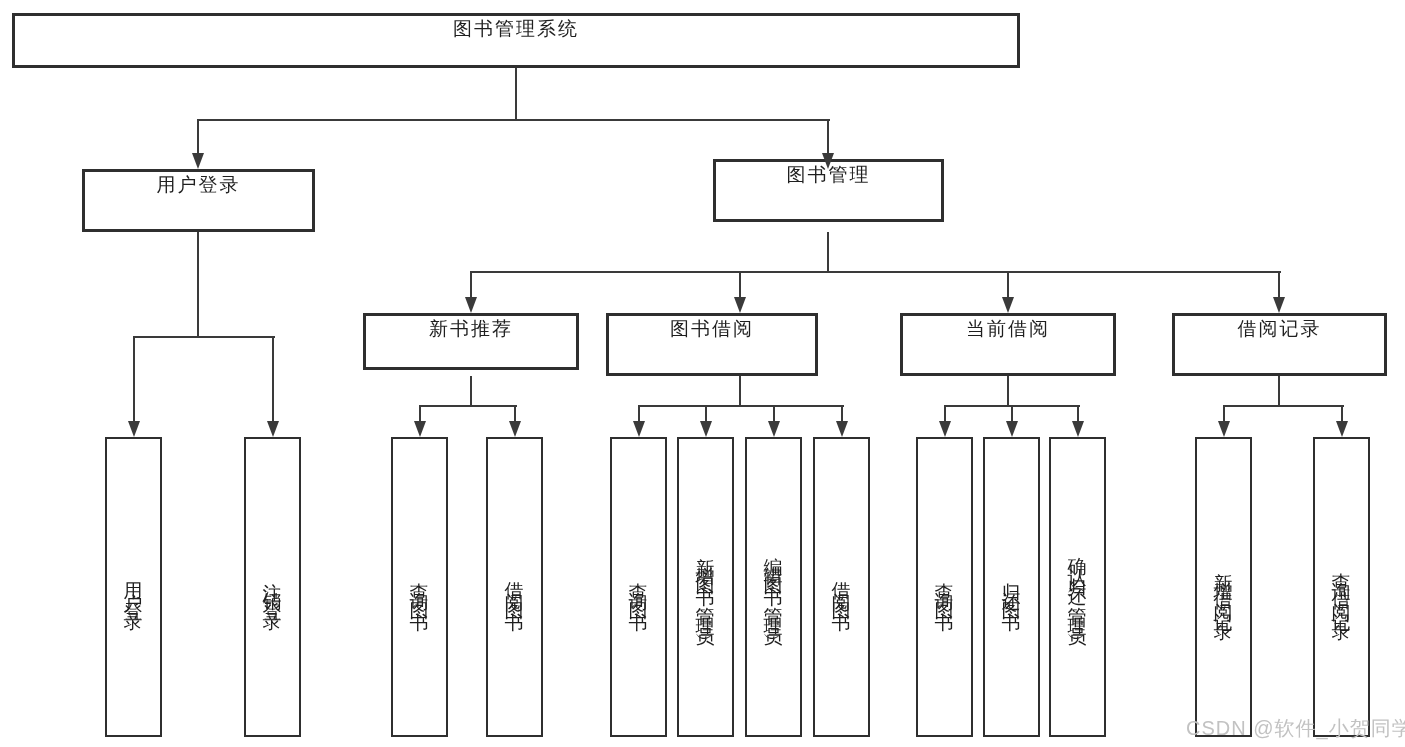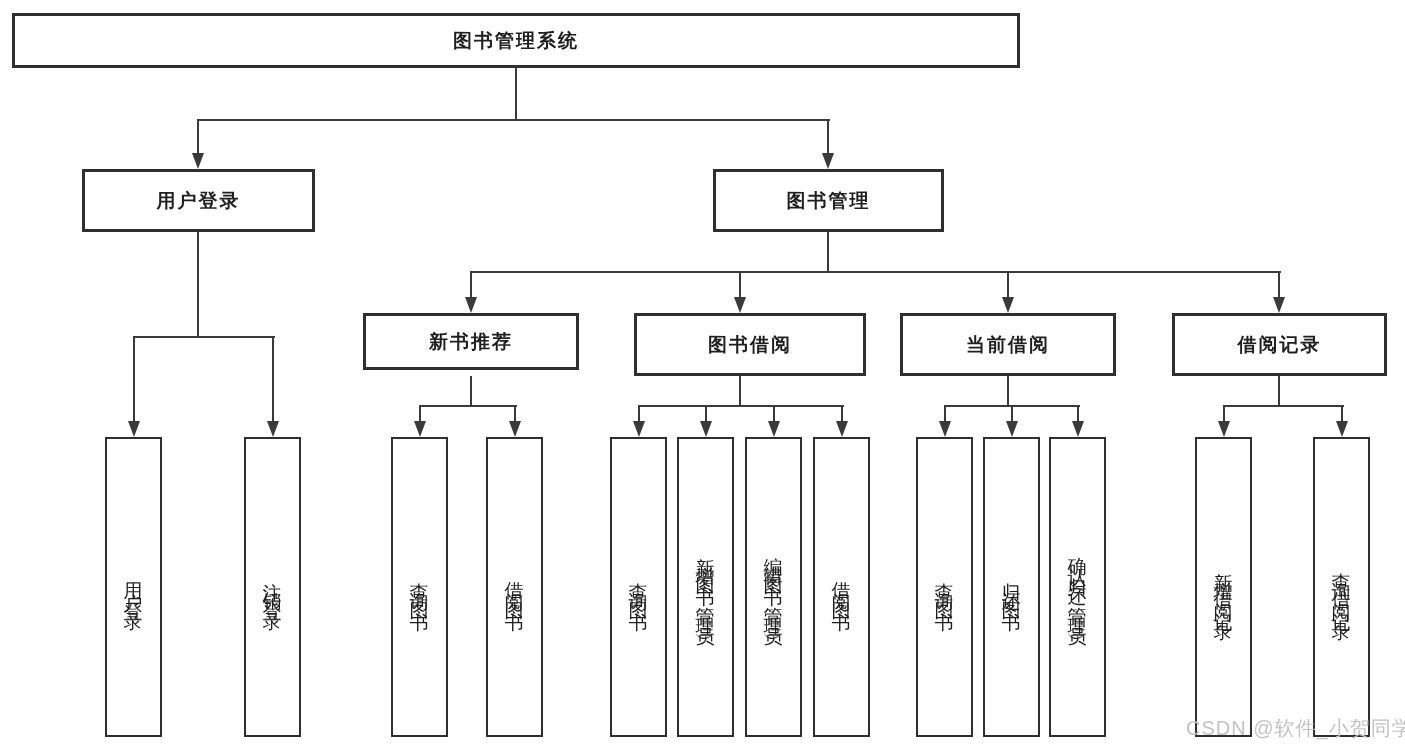--- a/index.html
+++ b/index.html
@@ -14,24 +14,23 @@
     position:relative;
     width:1405px;height:747px;
     background:var(--bg);
     font-family:"Liberation Sans", sans-serif;
     overflow:hidden;
   }
   .box{
     position:absolute;box-sizing:border-box;
     border:3px solid var(--border);
     background:var(--bg);
-    display:flex;align-items:center;justify-content:center;
+    display:flex;align-items:flex-start;justify-content:center;
     font-size:19px;color:var(--text);letter-spacing:2px;
     z-index:2;
-    font-weight:bold;
   }
   .leaf{
     position:absolute;box-sizing:border-box;
     top:437px;width:57px;height:300px;
     border:2px solid var(--border);
     background:var(--bg);
     display:flex;align-items:center;justify-content:center;
     z-index:2;
   }
   .vtext{
@@ -60,28 +59,28 @@
 
 <div class="canvas">
 
   <div class="box" style="left:12px;top:13px;width:1008px;height:55px">
     <span>图书管理系统</span>
   </div>
 
   <div class="box" style="left:82px;top:169px;width:233px;height:63px">
     <span>用户登录</span>
   </div>
-  <div class="box" style="left:713px;top:169px;width:231px;height:63px">
+  <div class="box" style="left:713px;top:159px;width:231px;height:63px">
     <span>图书管理</span>
   </div>
 
   <div class="box" style="left:363px;top:313px;width:216px;height:57px">
     <span>新书推荐</span>
   </div>
-  <div class="box" style="left:634px;top:313px;width:232px;height:63px">
+  <div class="box" style="left:606px;top:313px;width:212px;height:63px">
     <span>图书借阅</span>
   </div>
   <div class="box" style="left:900px;top:313px;width:216px;height:63px">
     <span>当前借阅</span>
   </div>
   <div class="box" style="left:1172px;top:313px;width:215px;height:63px">
     <span>借阅记录</span>
   </div>
 
   <div class="leaf" style="left:105px">

